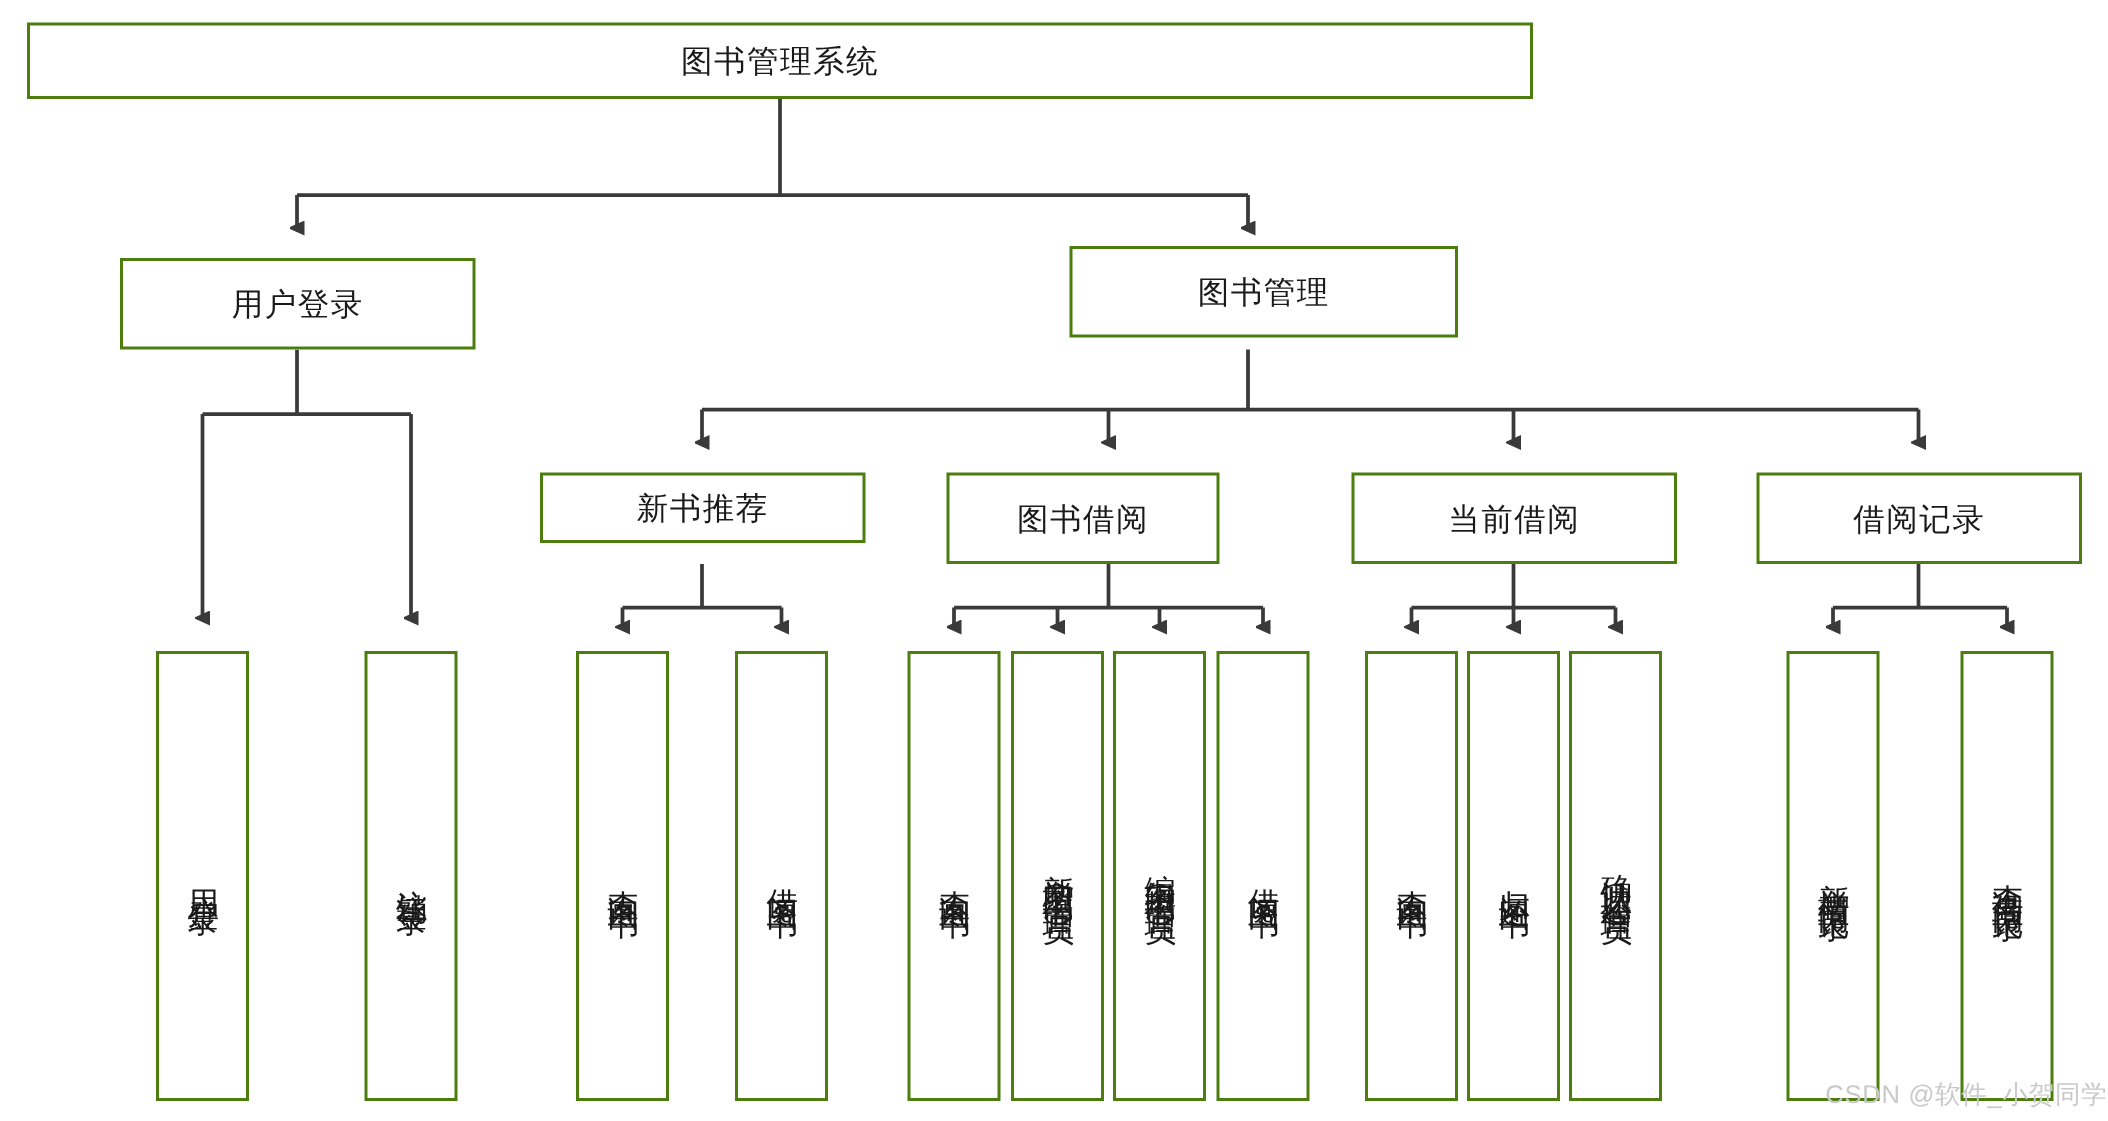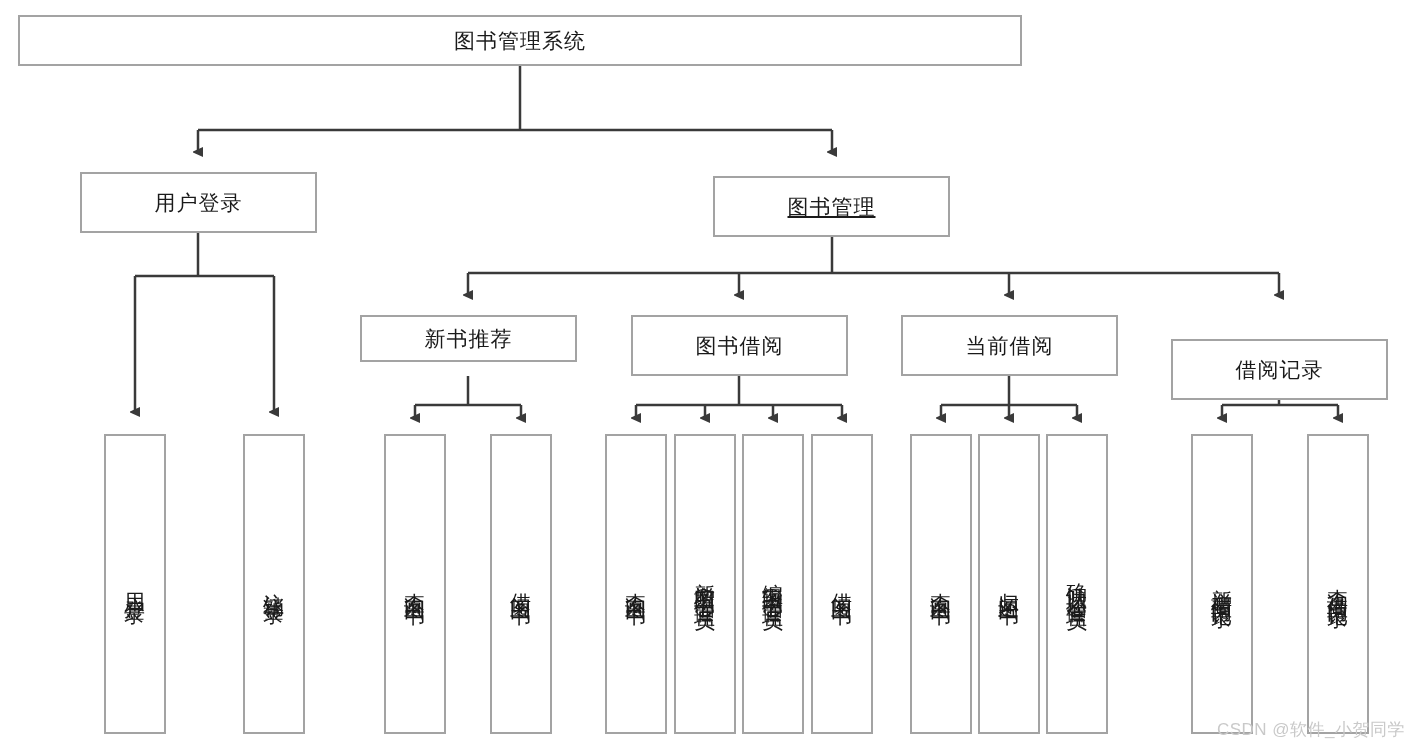--- a/index.html
+++ b/index.html
@@ -23,21 +23,21 @@
     position: absolute;
     left: 0;
     top: 0;
     width: 1405px;
     height: 747px;
   }
   .node {
     position: absolute;
     box-sizing: border-box;
     background: #ffffff;
-    border: 2px solid #a3a3a3;
+    border: 2px solid #4d7c0f;
     display: flex;
     align-items: center;
     justify-content: center;
     color: #1a1a1a;
     z-index: 2;
   }
   .node.horizontal {
     font-size: 21px;
     letter-spacing: 1px;
   }
@@ -120,34 +120,34 @@
     </g>
   </svg>
 
   <div class="node horizontal" style="left:18px; top:15px; width:1004px; height:51px;">
     <span class="htext">图书管理系统</span>
   </div>
 
   <div class="node horizontal" style="left:80px; top:172px; width:237px; height:61px;">
     <span class="htext">用户登录</span>
   </div>
-  <div class="node horizontal" style="left:713px; top:176px; width:237px; height:61px;text-decoration:underline;">
+  <div class="node horizontal" style="left:713px; top:164px; width:259px; height:61px;">
     <span class="htext">图书管理</span>
   </div>
 
   <div class="node horizontal" style="left:360px; top:315px; width:217px; height:47px;">
     <span class="htext">新书推荐</span>
   </div>
-  <div class="node horizontal" style="left:631px; top:315px; width:217px; height:61px;">
+  <div class="node horizontal" style="left:631px; top:315px; width:182px; height:61px;">
     <span class="htext">图书借阅</span>
   </div>
   <div class="node horizontal" style="left:901px; top:315px; width:217px; height:61px;text-align:right;">
     <span class="htext">当前借阅</span>
   </div>
-  <div class="node horizontal" style="left:1171px; top:315px; width:217px; height:61px;margin-top:24px;">
+  <div class="node horizontal" style="left:1171px; top:315px; width:217px; height:61px;">
     <span class="htext">借阅记录</span>
   </div>
 
   <div class="node vertical" style="left:104px; top:434px; width:62px; height:300px;">
     <span class="vtext">用户登录</span>
   </div>
   <div class="node vertical" style="left:243px; top:434px; width:62px; height:300px;">
     <span class="vtext">注销登录</span>
   </div>
 

